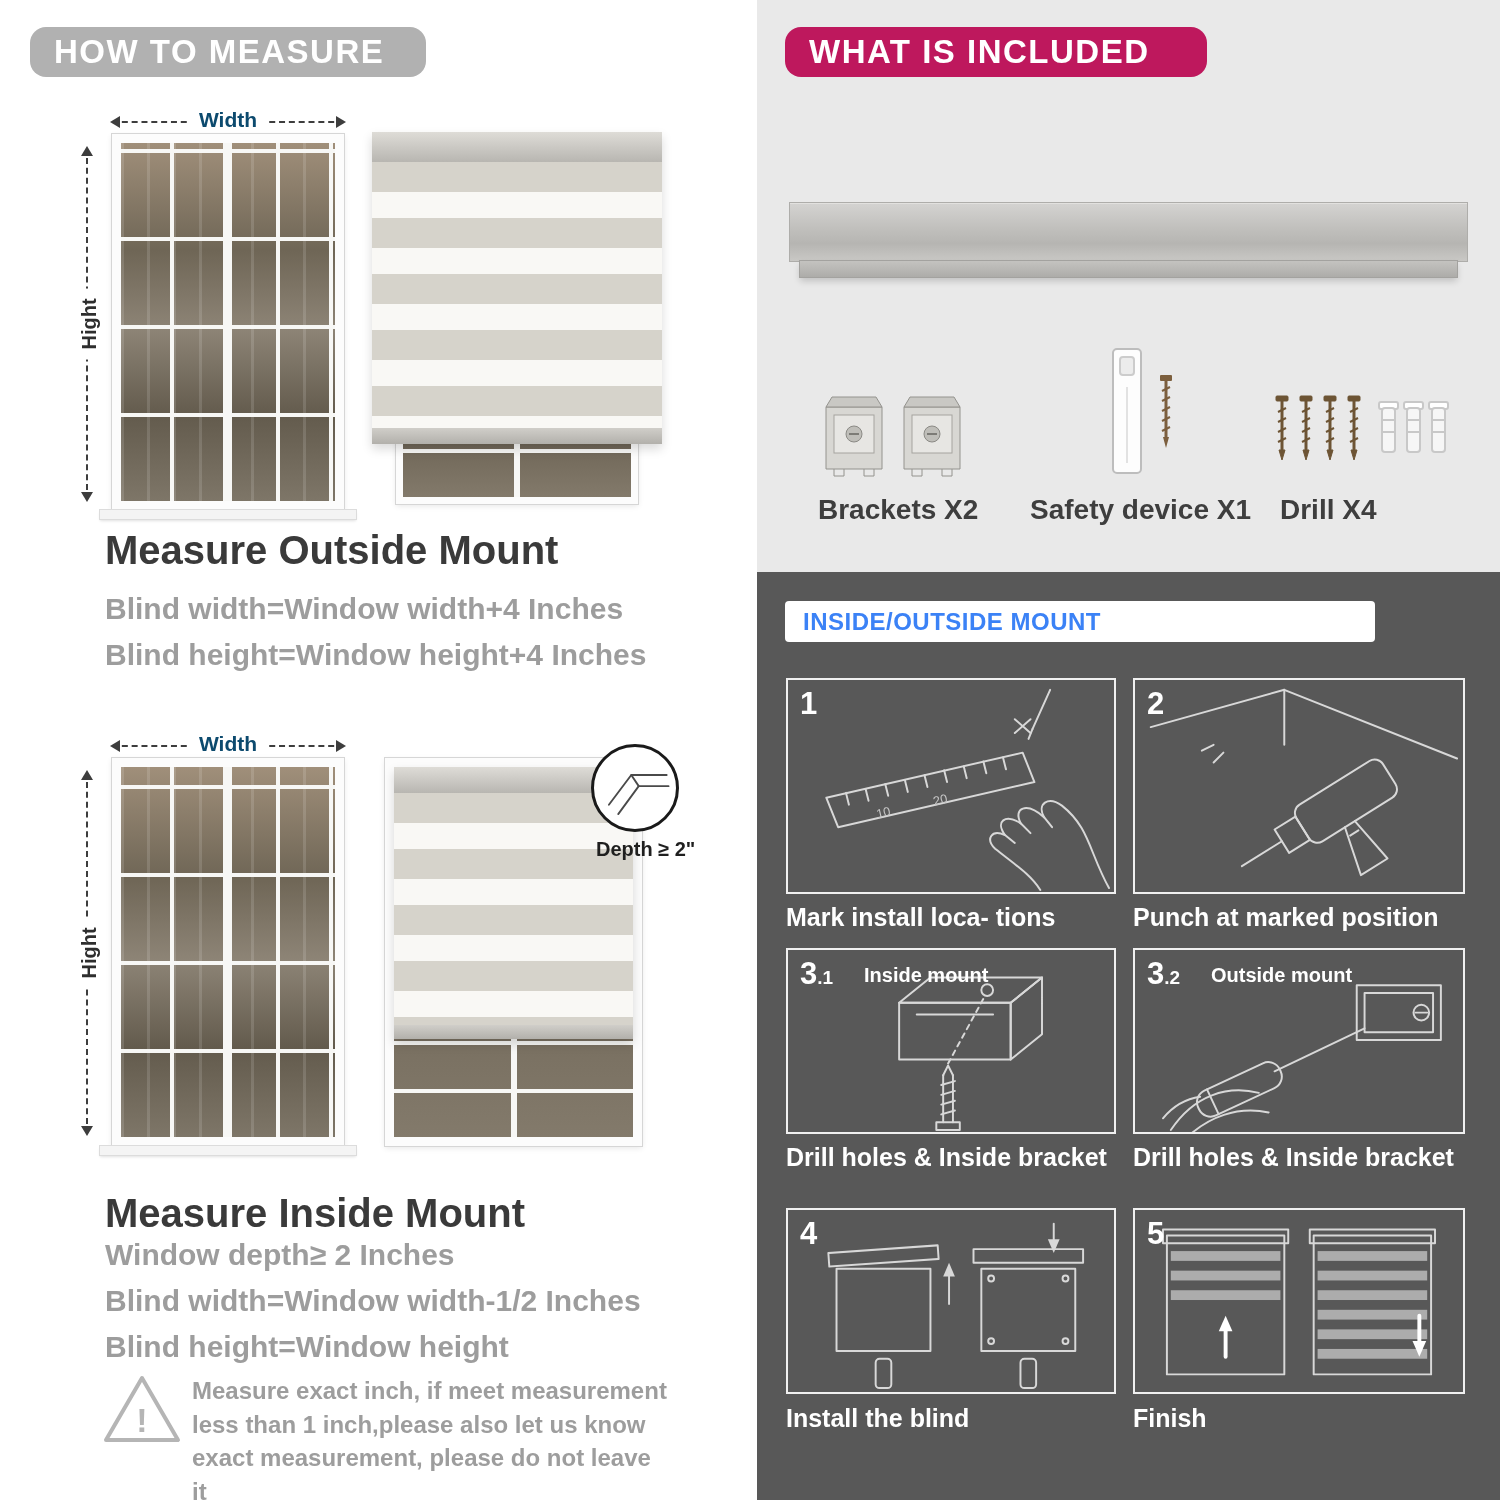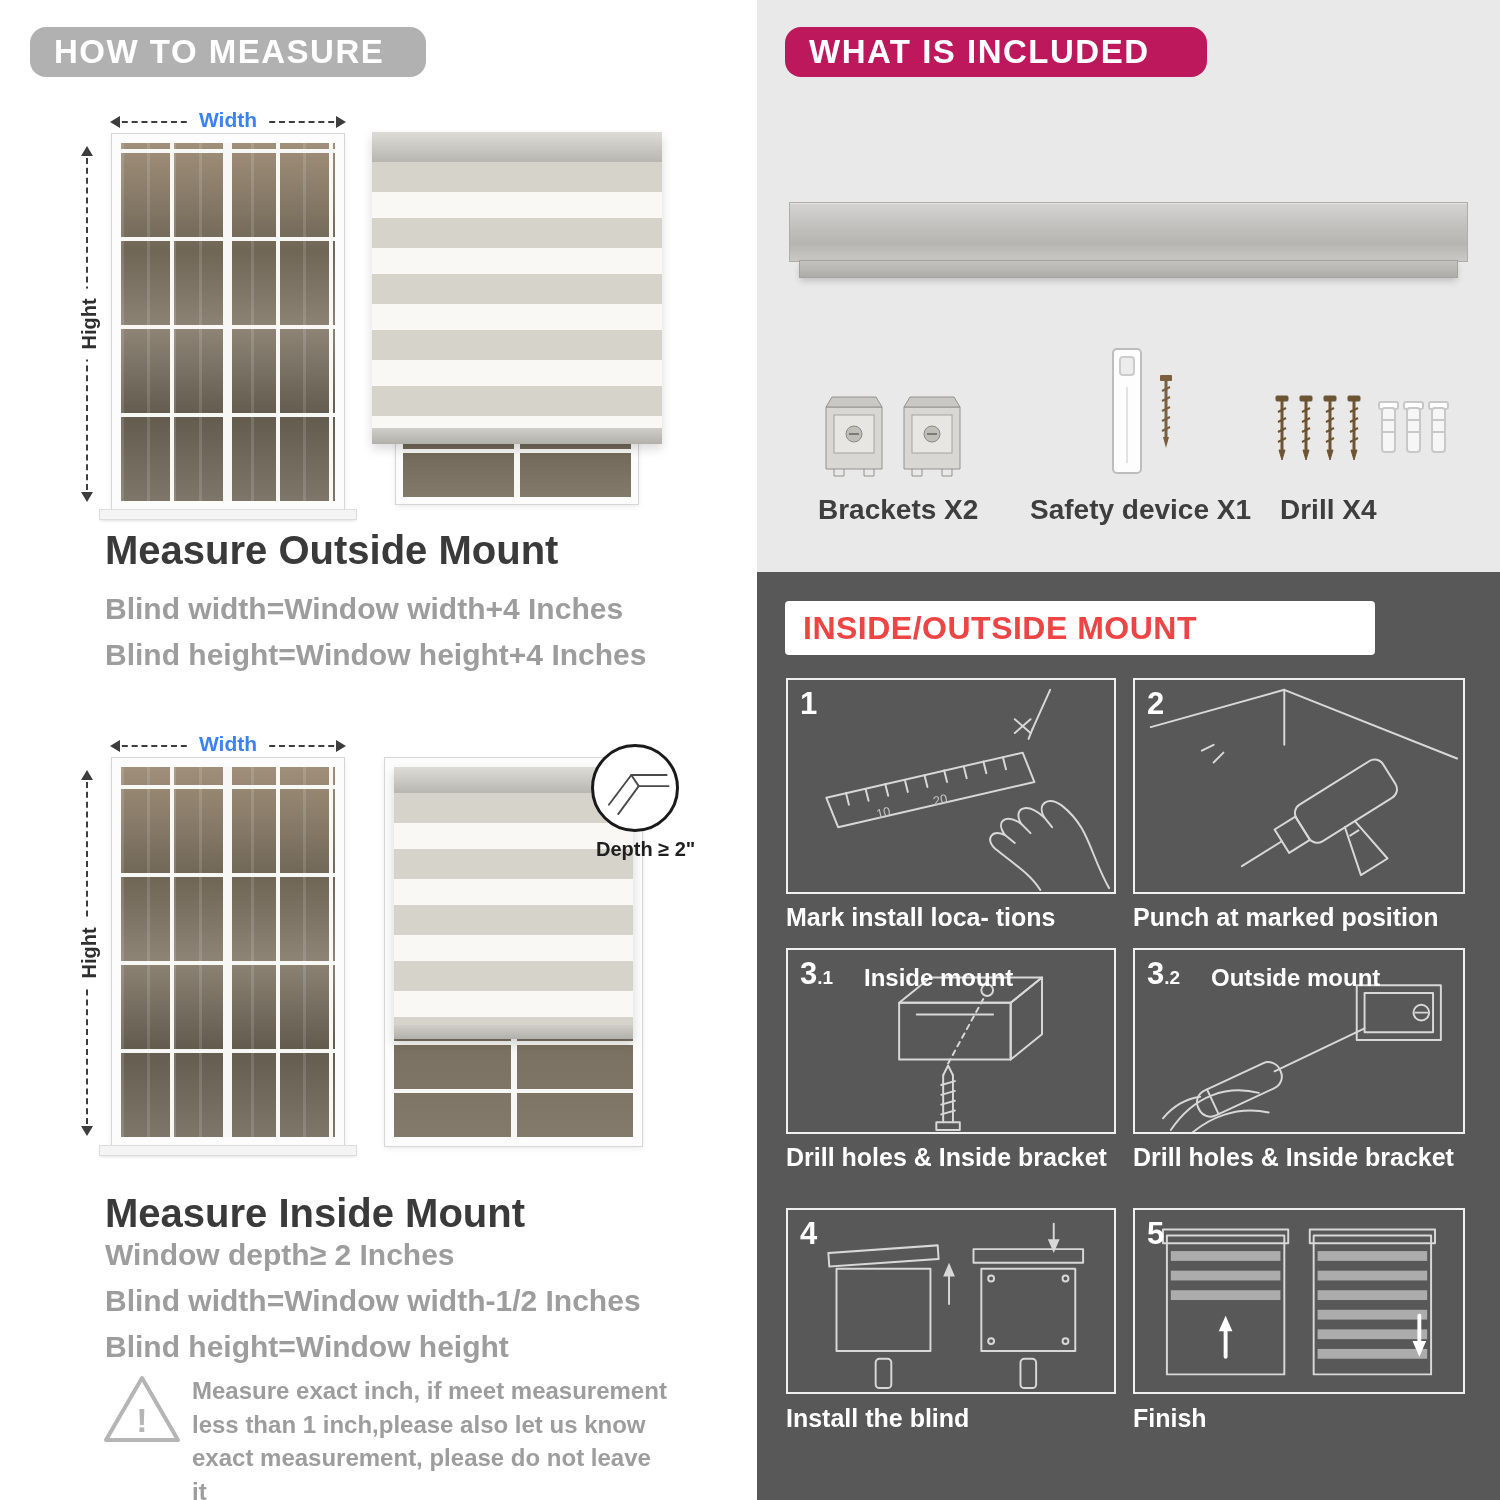--- a/index.html
+++ b/index.html
@@ -40,21 +40,21 @@
       linear-gradient(180deg, #958874 0%, #6e6556 45%, #837a6b 100%);
   }
   .sill { position:absolute; background:#f4f4f4; box-shadow:0 0 0 1px #dcdcdc, 0 2px 3px rgba(0,0,0,.12); }
 
   .arrow-h { position:absolute; border-top:2px dashed #3d3d3d; }
   .arrow-h::before { content:""; position:absolute; left:-2px; top:-7px;
     border-top:6px solid transparent; border-bottom:6px solid transparent; border-right:10px solid #3d3d3d; }
   .arrow-h::after  { content:""; position:absolute; right:-2px; top:-7px;
     border-top:6px solid transparent; border-bottom:6px solid transparent; border-left:10px solid #3d3d3d; }
   .arrow-h .lbl { position:absolute; left:50%; top:-15px; transform:translateX(-50%);
-    background:#fff; padding:0 10px; font-size:21px; font-weight:bold; color:#3b82f6; white-space:nowrap; }
+    background:#fff; padding:0 10px; font-size:21px; font-weight:bold; color:#0c4a6e; white-space:nowrap; }
 
   .arrow-v { position:absolute; border-left:2px dashed #3d3d3d; }
   .arrow-v::before { content:""; position:absolute; top:-2px; left:-7px;
     border-left:6px solid transparent; border-right:6px solid transparent; border-bottom:10px solid #3d3d3d; }
   .arrow-v::after  { content:""; position:absolute; bottom:-2px; left:-7px;
     border-left:6px solid transparent; border-right:6px solid transparent; border-top:10px solid #3d3d3d; }
   .arrow-v .lbl { position:absolute; top:50%; left:1px; transform:translate(-50%,-50%) rotate(-90deg);
     background:#fff; padding:0 10px; font-size:20px; font-weight:bold; color:#2e2e2e; }
 
   
@@ -80,29 +80,29 @@
   .headrail { position:absolute; left:790px; top:203px; width:677px; height:58px;
     background:linear-gradient(180deg,#d4d3d1 0%, #c0bfbc 45%, #b6b5b2 70%, #c9c8c5 100%);
     box-shadow:inset 0 1px 0 #e2e1df, 0 0 0 1px #aeadaa; }
   .headrail-lip { position:absolute; left:800px; top:261px; width:657px; height:16px;
     background:linear-gradient(180deg,#c4c3c0,#adacA9);
     box-shadow:0 0 0 1px #a3a29f, 0 4px 7px rgba(0,0,0,.18); }
   .item-label { position:absolute; font-size:28px; font-weight:bold; color:#3e3e3e; white-space:nowrap; }
 
   
   .dark-section { position:absolute; left:757px; top:572px; width:743px; height:928px; background:#585858; }
-  .mount-banner { position:absolute; left:785px; top:601px; width:590px; height:54px;
+  .mount-banner { position:absolute; left:785px; top:601px; width:590px; height:41px;
     background:#ffffff; border-radius:4px; display:flex; align-items:center; padding-left:18px;
-    font-size:32px; font-weight:bold; color:#ef4444; letter-spacing:0.5px; box-sizing:border-box; }
+    font-size:24px; font-weight:bold; color:#3b82f6; letter-spacing:0.5px; box-sizing:border-box; }
 
   .panel { position:absolute; border:2px solid #f0f0f0; box-sizing:border-box; }
   .panel svg { position:absolute; left:0; top:0; width:100%; height:100%; }
   .step-num { position:absolute; top:6px; left:12px; color:#ffffff; font-size:31px; font-weight:bold; z-index:2; }
   .step-num .sub { font-size:19px; }
-  .step-tag { position:absolute; top:14px; left:76px; color:#ffffff; font-size:24px; font-weight:bold; z-index:2; white-space:nowrap; }
+  .step-tag { position:absolute; top:14px; left:76px; color:#ffffff; font-size:20px; font-weight:bold; z-index:2; white-space:nowrap; }
   .caption { position:absolute; color:#ffffff; font-size:25px; font-weight:bold; white-space:nowrap; }
 
   .lineart { stroke:#d8d8d8; stroke-width:2; fill:none; stroke-linecap:round; stroke-linejoin:round; }
 </style>
 </head>
 <body>
 
 <div class="canvas">
 
   <div class="banner banner-left">HOW TO MEASURE</div>

